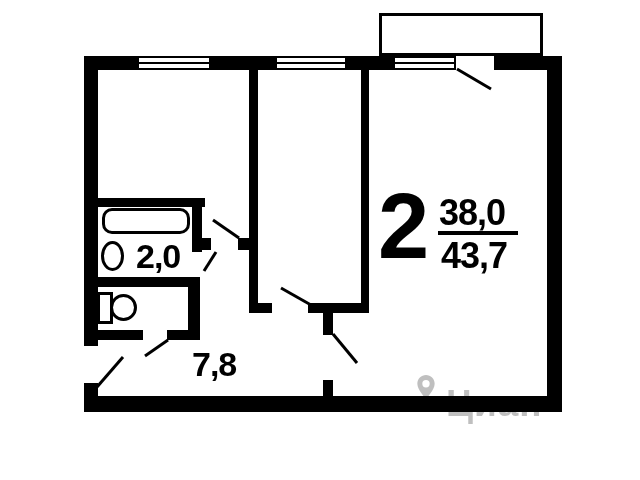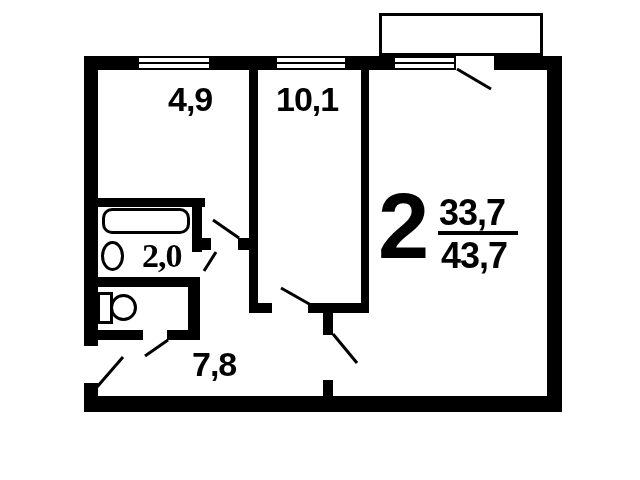--- a/index.html
+++ b/index.html
@@ -19,21 +19,21 @@
   #toilet-bowl{left:110px;top:294px;width:27px;height:27px;border-radius:50%;}
   #door-layer{position:absolute;left:0;top:0;z-index:4;}
   .lbl{position:absolute;color:#000;font-weight:bold;font-size:34px;line-height:1;letter-spacing:-1px;z-index:5;white-space:nowrap;}
   #label-rooms-count{font-size:92px;letter-spacing:-4px;left:378px;top:180px;}
   #label-living-area{font-size:36px;left:439px;top:195px;}
   #label-total-area{font-size:36px;left:441px;top:238px;text-align:center;}
   #fraction-bar{position:absolute;left:438px;top:231px;width:80px;height:4px;background:#000;z-index:5;}
   #label-kitchen{left:168px;top:82px;}
   #label-room-small{left:276px;top:82px;}
   #label-room-large{left:462px;top:96px;}
-  #label-bathroom{left:142px;top:239px;font-family:Liberation Serif, serif;}
+  #label-bathroom{left:136px;top:239px;}
   #label-hallway{left:192px;top:347px;}
   #watermark{position:absolute;left:412px;top:374px;z-index:6;display:flex;align-items:flex-start;color:rgba(0,0,0,0.25);}
   #watermark .wm-text{font-size:37px;font-weight:bold;line-height:1;margin-top:11px;margin-left:6px;letter-spacing:1px;}
 </style>
 </head>
 <body>
 
 <div id="stage">
 
   <div class="balcony"></div>
@@ -78,24 +78,28 @@
   <svg id="door-layer" width="640" height="480">
     <line x1="457" y1="69" x2="491" y2="89" stroke="#000" stroke-width="3"></line>
     <line x1="213" y1="220" x2="239" y2="238" stroke="#000" stroke-width="3"></line>
     <line x1="204" y1="271" x2="216" y2="252" stroke="#000" stroke-width="3"></line>
     <line x1="145" y1="356" x2="168" y2="340" stroke="#000" stroke-width="3"></line>
     <line x1="97" y1="387" x2="123" y2="357" stroke="#000" stroke-width="3"></line>
     <line x1="281" y1="288" x2="311" y2="305" stroke="#000" stroke-width="3"></line>
     <line x1="333" y1="334" x2="357" y2="363" stroke="#000" stroke-width="3"></line>
   </svg>
 
-  <div class="lbl" id="label-kitchen">4,9</div>
-  <div class="lbl" id="label-room-small">10,1</div>
   <div class="lbl" id="label-bathroom">2,0</div>
   <div class="lbl" id="label-hallway">7,8</div>
 
   <div class="lbl" id="label-rooms-count">2</div>
-  <div class="lbl" id="label-living-area">33,7</div>
+  <div class="lbl" id="label-living-area">38,0</div>
   <div id="fraction-bar"></div>
   <div class="lbl" id="label-total-area">43,7</div>
 
+  <div id="watermark">
+    <svg width="28" height="26" viewBox="0 0 24 24">
+      <path fill="rgba(0,0,0,0.25)" d="M12 1C7.6 1 4 4.6 4 9c0 5.6 8 14 8 14s8-8.4 8-14c0-4.4-3.6-8-8-8zm0 11.4A3.4 3.4 0 1 1 12 5.6a3.4 3.4 0 0 1 0 6.8z"></path>
+    </svg>
+    <span class="wm-text">Циан</span>
+  </div>
 
 </div>
 
 </body></html>

